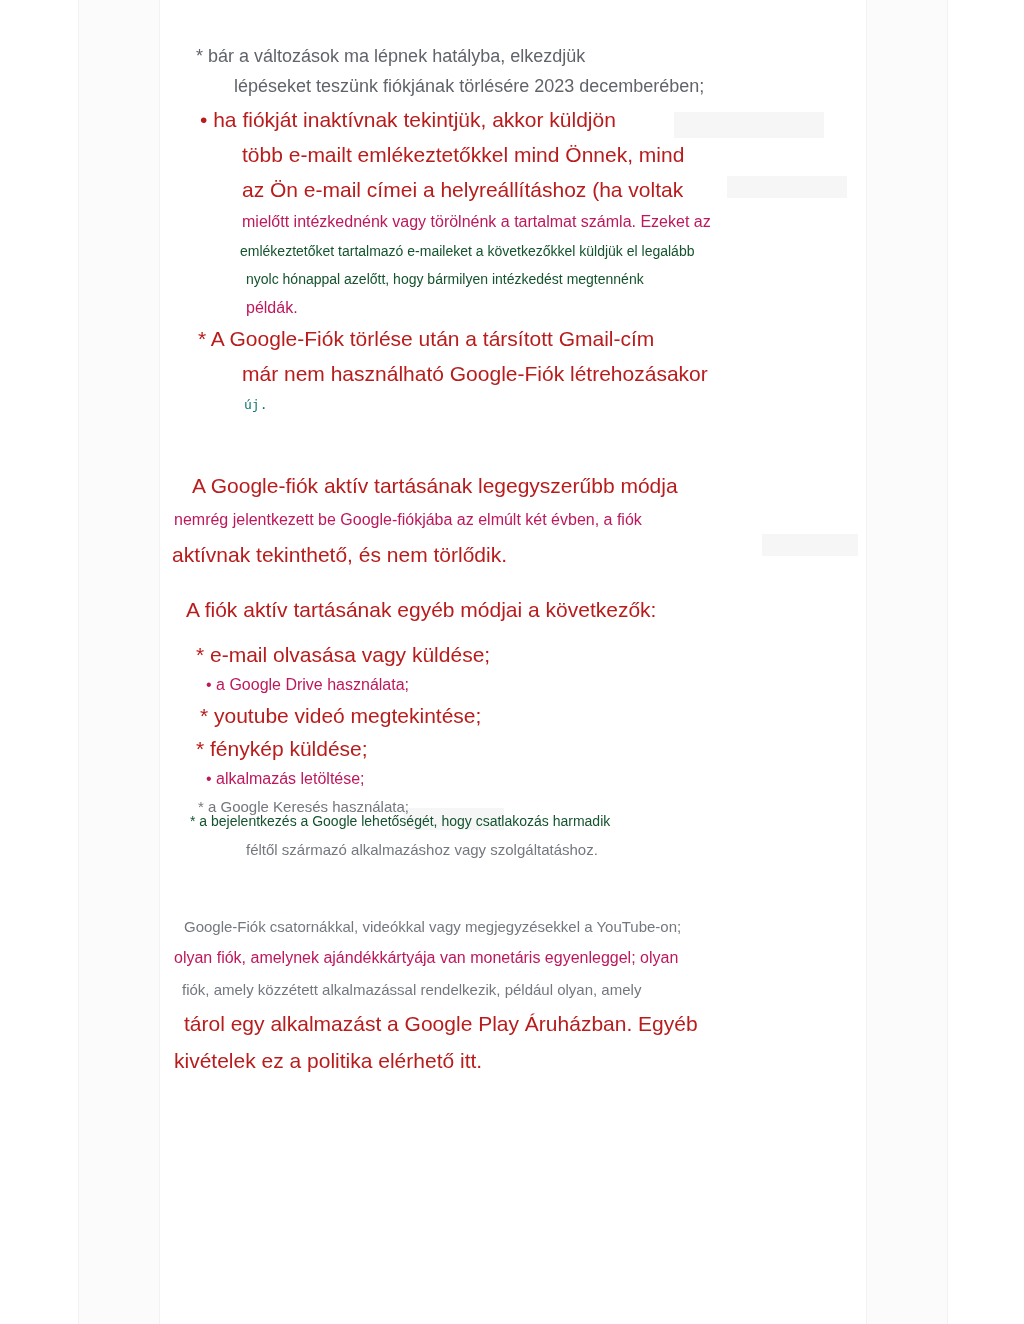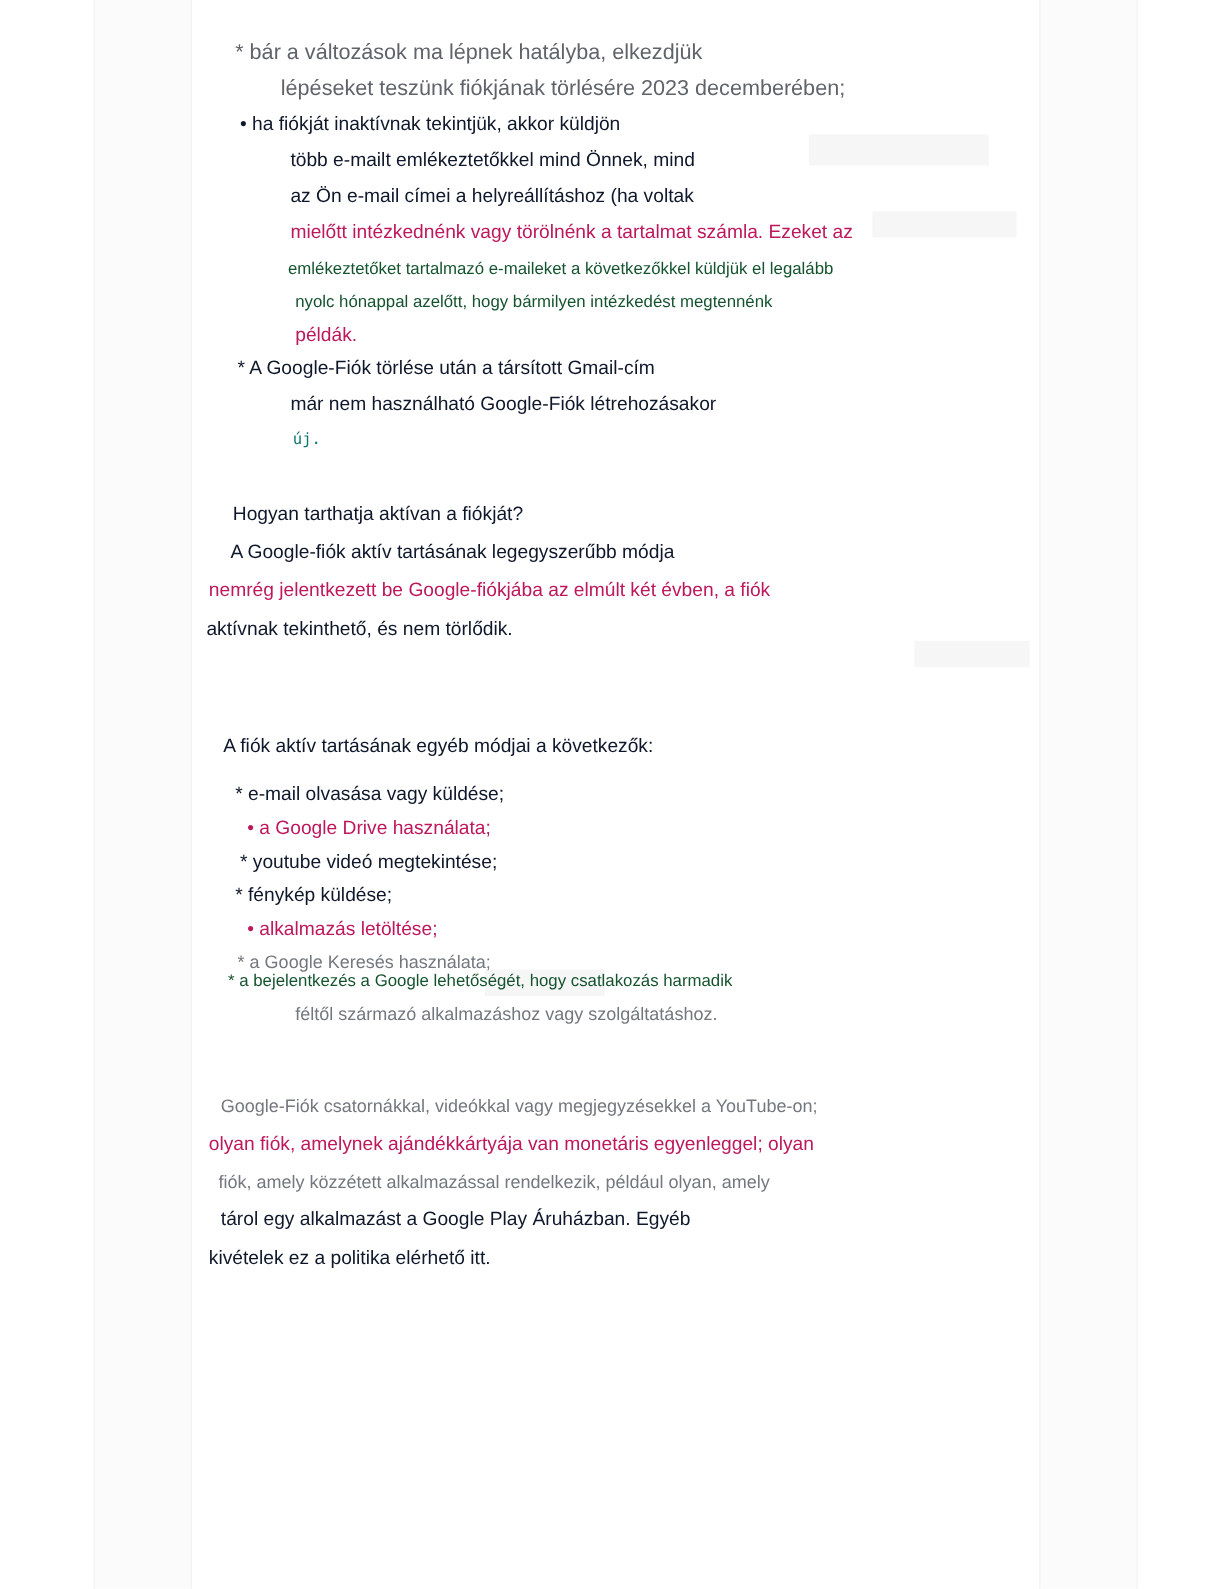--- a/index.html
+++ b/index.html
@@ -28,32 +28,32 @@
     background: #fbfbfb;
     border-left: 1px solid #f2f2f2;
     border-right: 1px solid #f2f2f2;
   }
   .gutter-left  { left: 78px;  width: 80px; }
   .gutter-right { left: 866px; width: 80px; }
 
   .content {
     position: absolute;
     left: 150px;
-    top: 34px;
+    top: 47px;
     width: 740px;
   }
 
   .line {
     white-space: pre;
     line-height: 1.0;
   }
 
   
   .s18 { font-size: 18px; color: #60646a; }
-  .s17 { font-size: 16px; color: #0f172a; }
+  .s17 { font-size: 21px; color: #b91c1c; }
   .s16 { font-size: 16px; color: #be185d; }
   .s15 { font-size: 15px; color: #74787e; }
   .s14 { font-size: 14px; color: #14532d; }
   .mono { font-family: "DejaVu Sans Mono", monospace; font-size: 13px; color: #0f766e; }
   .gap-lg { height: 34px; }
 
   .blk { margin: 0; }
 
   
   .smudge {
@@ -103,29 +103,28 @@
 
     <div class="blk">
       <div class="line s17" style="padding-left:72px;text-indent:-24px;">* A Google-Fiók törlése után a társított Gmail-cím</div>
       <div class="line s17" style="padding-left:92px;margin-top:14px;">már nem használható Google-Fiók létrehozásakor</div>
       <div class="line mono" style="padding-left:94px;margin-top:14px;">új.</div>
     </div>
 
     <div class="gap-lg"></div>
     <div style="height:14px"></div>
 
-    <div class="line s17" style="padding-left:44px;">Hogyan tarthatja aktívan a fiókját?</div>
 
     <div class="line s17" style="padding-left:42px;margin-top:16px;">A Google-fiók aktív tartásának legegyszerűbb módja</div>
     <div class="line s16" style="padding-left:24px;margin-top:16px;">nemrég jelentkezett be Google-fiókjába az elmúlt két évben, a fiók</div>
     <div class="line s17" style="padding-left:22px;margin-top:16px;">aktívnak tekinthető, és nem törlődik.</div>
 
     <div class="gap-lg"></div>
 
-    <div class="line s17" style="padding-left:36px;margin-top:48px;">A fiók aktív tartásának egyéb módjai a következők:</div>
+    <div class="line s17" style="padding-left:36px;">A fiók aktív tartásának egyéb módjai a következők:</div>
 
     <div style="height:12px"></div>
 
     <div class="line s17" style="padding-left:68px;text-indent:-22px;margin-top:12px;">* e-mail olvasása vagy küldése;</div>
     <div class="line s16" style="padding-left:78px;text-indent:-22px;margin-top:12px;">• a Google Drive használata;</div>
     <div class="line s17" style="padding-left:72px;text-indent:-22px;margin-top:12px;">* youtube videó megtekintése;</div>
     <div class="line s17" style="padding-left:68px;text-indent:-22px;margin-top:12px;">* fénykép küldése;</div>
     <div class="line s16" style="padding-left:78px;text-indent:-22px;margin-top:12px;">• alkalmazás letöltése;</div>
     <div class="line s15" style="padding-left:70px;text-indent:-22px;margin-top:12px;">* a Google Keresés használata;</div>
     <div class="line s14" style="padding-left:62px;text-indent:-22px;">* a bejelentkezés a Google lehetőségét, hogy csatlakozás harmadik</div>

